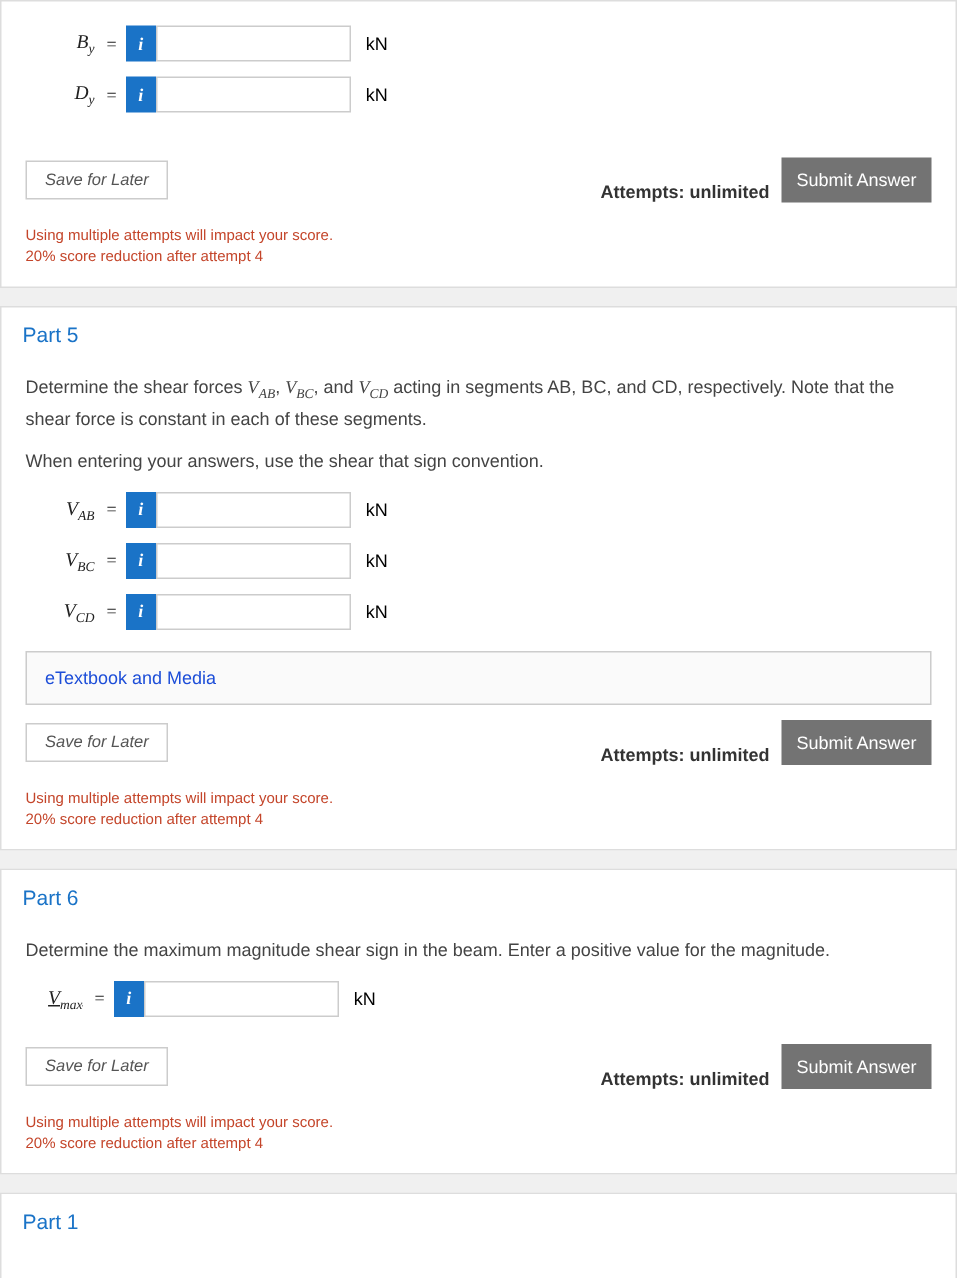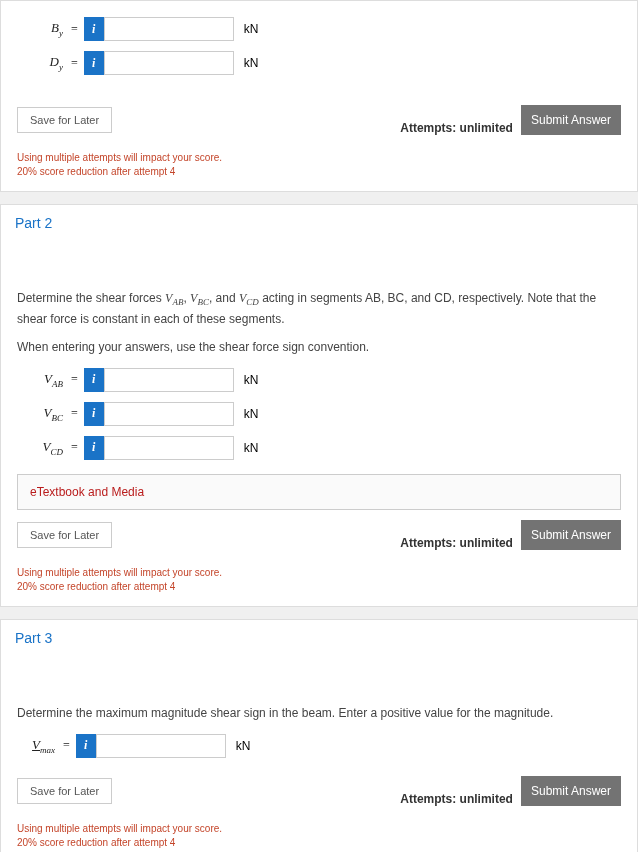--- a/index.html
+++ b/index.html
@@ -21,21 +21,20 @@
     font-size: 14px;
     font-weight: 500;
   }
   .part-body {
     padding: 12px 16px;
   }
   .prompt {
     color: #444;
     margin-bottom: 12px;
     line-height: 1.5;
-    margin-top: 40px;
   }
   .sub-prompt {
     color: #444;
     margin-bottom: 14px;
   }
   .input-row {
     display: flex;
     align-items: center;
     margin: 10px 0;
   }
@@ -77,36 +76,37 @@
   }
   .unit {
     padding-left: 10px;
     color: #000000;
   }
   .etextbook {
     border: 1px solid #ccc;
     background: #fafafa;
     padding: 10px 12px;
     margin: 14px 0 10px 0;
-    color: #b91c1c;
+    color: #1d4ed8;
     cursor: pointer;
   }
   .footer-row {
     display: flex;
     align-items: center;
     justify-content: space-between;
     margin-top: 4px;
   }
   .save-btn {
     border: 1px solid #ccc;
     background: #fff;
     color: #555;
     font-size: 11px;
     padding: 6px 12px;
     cursor: pointer;
+    font-style: italic;
   }
   .attempts {
     color: #333;
     font-size: 12px;
     font-weight: bold;
     margin-right: 8px;
   }
   .submit-btn {
     background: #737373;
     color: #fff;
@@ -155,26 +155,26 @@
       </div>
     </div>
   </div>
   <div class="warning">
     <div>Using multiple attempts will impact your score.</div>
     <div>20% score reduction after attempt 4</div>
   </div>
 </div>
 
 <div class="part-card">
-  <div class="part-header">Part 2</div>
+  <div class="part-header">Part 5</div>
   <div class="part-body">
     <p class="prompt">
       <span>Determine the shear forces </span><span class="italic-var">V</span><span class="sub italic-var">AB</span><span>, </span><span class="italic-var">V</span><span class="sub italic-var">BC</span><span>, and </span><span class="italic-var">V</span><span class="sub italic-var">CD</span><span> acting in segments AB, BC, and CD, respectively.  Note that the shear force is constant in each of these segments.</span>
     </p>
-    <p class="sub-prompt">When entering your answers, use the shear force sign convention.</p>
+    <p class="sub-prompt">When entering your answers, use the shear that sign convention.</p>
 
     <div class="input-row">
       <span class="var-label"><span class="italic-var">V</span><span class="sub italic-var">AB</span></span>
       <span class="eq">=</span>
       <button class="info-btn">i</button>
       <input class="answer-input" value="" style="">
       <span class="unit">kN</span>
     </div>
     <div class="input-row">
       <span class="var-label"><span class="italic-var">V</span><span class="sub italic-var">BC</span></span>
@@ -201,21 +201,21 @@
       </div>
     </div>
   </div>
   <div class="warning">
     <div>Using multiple attempts will impact your score.</div>
     <div>20% score reduction after attempt 4</div>
   </div>
 </div>
 
 <div class="part-card">
-  <div class="part-header">Part 3</div>
+  <div class="part-header">Part 6</div>
   <div class="part-body">
     <p class="prompt">Determine the maximum magnitude shear sign in the beam.  Enter a positive value for the magnitude.</p>
     <div class="input-row">
       <span class="var-label" style="min-width:40px;text-decoration:underline;"><span class="italic-var">V</span><span class="sub">max</span></span>
       <span class="eq">=</span>
       <button class="info-btn">i</button>
       <input class="answer-input" value="" style="">
       <span class="unit">kN</span>
     </div>
     <div class="footer-row" style="margin-top:18px;">

